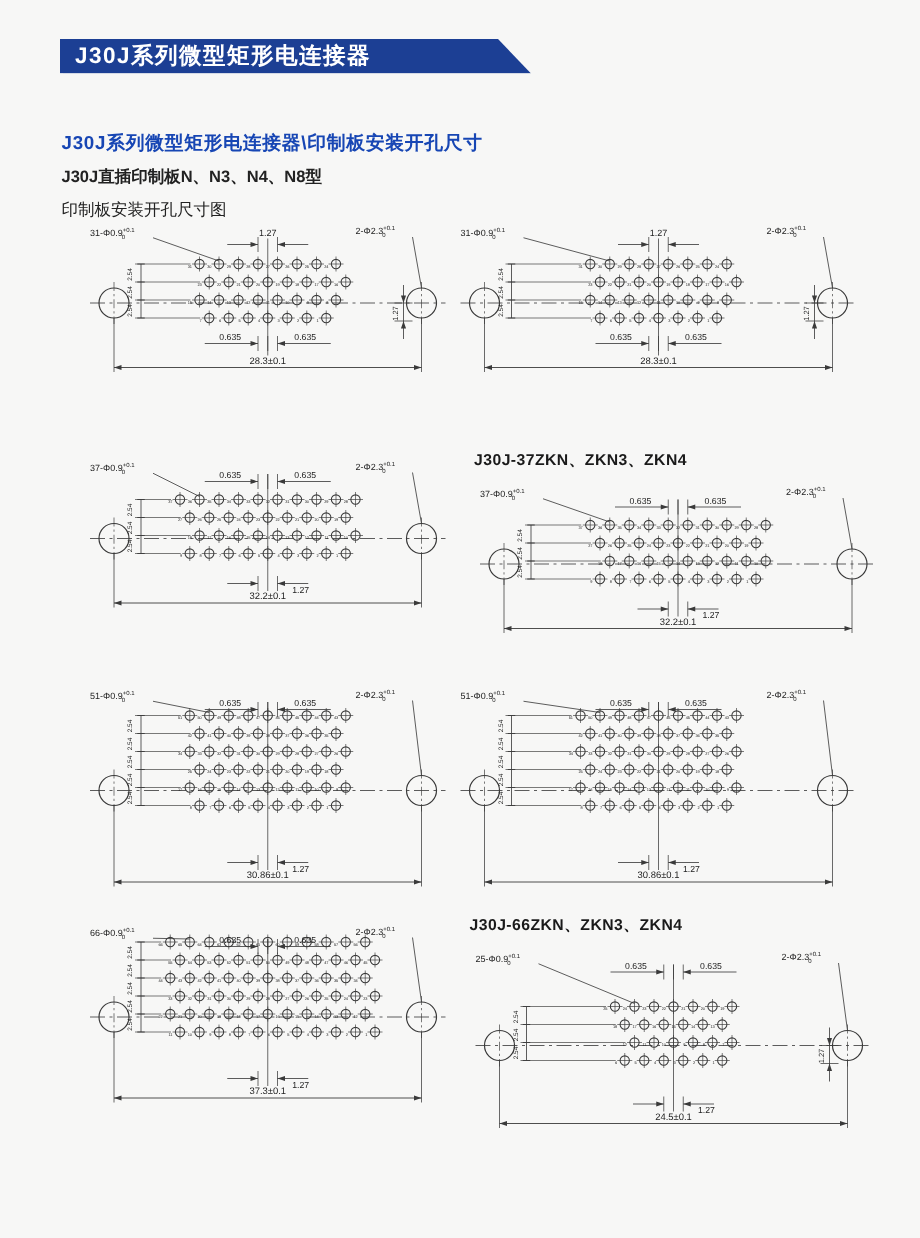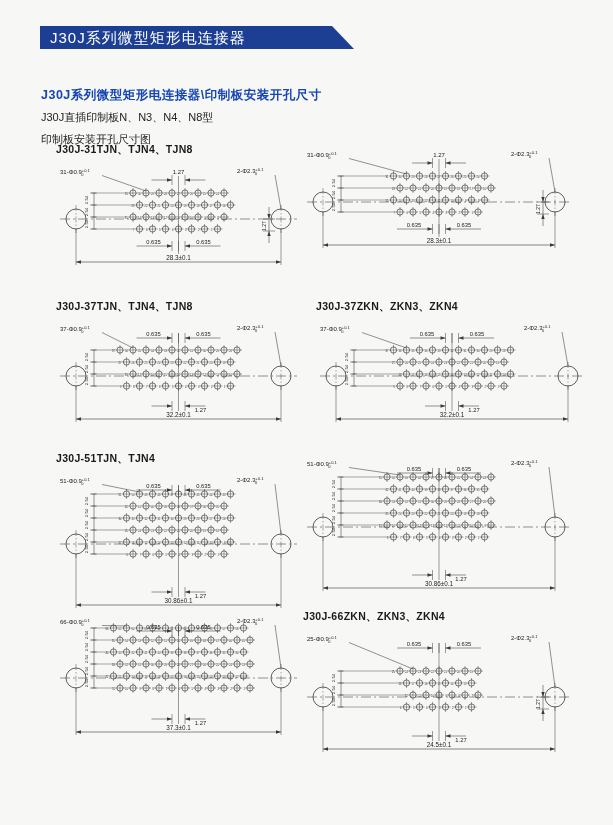--- a/index.html
+++ b/index.html
@@ -2,49 +2,48 @@
 <html><head>
 <meta charset="utf-8">
 <style>
   html,body{margin:0;padding:0;}
   body{
     width:613px;height:825px;position:relative;background:#f7f7f6;
     font-family:"Liberation Sans","DejaVu Sans",sans-serif;overflow:hidden;
   }
   .banner{
     position:absolute;left:40px;top:26px;width:304px;height:23px;
-    background:#1c3f94;color:#ffffff;font-weight:normal;font-size:15px;
+    background:#1c3f94;color:#ffffff;font-weight:bold;font-size:15px;
     line-height:23px;padding-left:10px;letter-spacing:1px;
     clip-path:polygon(0 0,93% 0,100% 100%,0 100%);
     box-shadow:2px 2px 0 rgba(120,130,160,0.25);
   }
   .section-title{
     position:absolute;left:41px;top:87px;color:#1746b4;font-weight:bold;
     font-size:12.5px;letter-spacing:0.5px;
   }
   .body-line{position:absolute;left:41px;font-size:11px;color:#222;}
-  .line1{top:110px;}
+  .line1{top:110px;font-weight:bold;}
   .line2{top:132px;}
   .cell{position:absolute;}
   .dtitle{font-size:10.5px;font-weight:bold;color:#1a1a1a;letter-spacing:0.3px;margin-bottom:3px;white-space:nowrap;}
   svg{display:block;}
 </style>
 </head>
 <body>
 
 <div class="page">
   <div class="banner">
     <span>J30J系列微型矩形电连接器</span>
   </div>
   <div class="section-title">J30J系列微型矩形电连接器\印制板安装开孔尺寸</div>
   <div class="body-line line1">J30J直插印制板N、N3、N4、N8型</div>
   <div class="body-line line2">印制板安装开孔尺寸图</div>
 
   <div class="cell" style="left:56px;top:143px">
-    <div class="dtitle">J30J-31TJN、TJN4、TJN8</div>
     <svg width="245" height="108">
         <line x1="4" y1="59" x2="241" y2="59" stroke="#3a3a3a" stroke-width="0.55" stroke-dasharray="10 3 2 3"></line>
         <line x1="122.5" y1="16" x2="122.5" y2="94" stroke="#3a3a3a" stroke-width="0.5"></line>
         <circle cx="20" cy="59" r="10" fill="none" stroke="#3a3a3a" stroke-width="0.8"></circle>
         <line x1="20" y1="45" x2="20" y2="73" stroke="#3a3a3a" stroke-width="0.45" stroke-dasharray="6 2 1.5 2"></line>
         <circle cx="225" cy="59" r="10" fill="none" stroke="#3a3a3a" stroke-width="0.8"></circle>
         <line x1="225" y1="45" x2="225" y2="73" stroke="#3a3a3a" stroke-width="0.45" stroke-dasharray="6 2 1.5 2"></line>
         <g>
           <circle cx="77" cy="33" r="3.1" fill="none" stroke="#3a3a3a" stroke-width="0.7"></circle>
           <line x1="72" y1="33" x2="82" y2="33" stroke="#3a3a3a" stroke-width="0.45"></line>
@@ -419,21 +418,20 @@
           <text x="4" y="14" font-size="6" fill="#222222" font-family="&quot;Liberation Sans&quot;,sans-serif">31-Φ0.9<tspan font-size="4" dy="-2.4">+0.1</tspan><tspan font-size="4" dx="-8.5" dy="4.6">0</tspan></text>
           <line x1="46" y1="15.5" x2="103.5" y2="31" stroke="#3a3a3a" stroke-width="0.55"></line>
         </g>
         <g>
           <text x="208" y="13" font-size="6" fill="#222222" font-family="&quot;Liberation Sans&quot;,sans-serif">2-Φ2.3<tspan font-size="4" dy="-2.4">+0.1</tspan><tspan font-size="4" dx="-8.5" dy="4.6">0</tspan></text>
           <line x1="246" y1="15" x2="252" y2="49" stroke="#3a3a3a" stroke-width="0.55"></line>
         </g>
       </svg>
   </div>
   <div class="cell" style="left:56px;top:300px">
-    <div class="dtitle">J30J-37TJN、TJN4、TJN8</div>
     <svg width="245" height="108">
         <line x1="4" y1="59" x2="241" y2="59" stroke="#3a3a3a" stroke-width="0.55" stroke-dasharray="10 3 2 3"></line>
         <line x1="122.5" y1="16" x2="122.5" y2="94" stroke="#3a3a3a" stroke-width="0.5"></line>
         <circle cx="20" cy="59" r="10" fill="none" stroke="#3a3a3a" stroke-width="0.8"></circle>
         <line x1="20" y1="45" x2="20" y2="73" stroke="#3a3a3a" stroke-width="0.45" stroke-dasharray="6 2 1.5 2"></line>
         <circle cx="225" cy="59" r="10" fill="none" stroke="#3a3a3a" stroke-width="0.8"></circle>
         <line x1="225" y1="45" x2="225" y2="73" stroke="#3a3a3a" stroke-width="0.45" stroke-dasharray="6 2 1.5 2"></line>
         <g>
           <circle cx="64" cy="33" r="3.1" fill="none" stroke="#3a3a3a" stroke-width="0.7"></circle>
           <line x1="59" y1="33" x2="69" y2="33" stroke="#3a3a3a" stroke-width="0.45"></line>
@@ -841,21 +839,20 @@
           <text x="4" y="14" font-size="6" fill="#222222" font-family="&quot;Liberation Sans&quot;,sans-serif">37-Φ0.9<tspan font-size="4" dy="-2.4">+0.1</tspan><tspan font-size="4" dx="-8.5" dy="4.6">0</tspan></text>
           <line x1="46" y1="15.5" x2="90.5" y2="31" stroke="#3a3a3a" stroke-width="0.55"></line>
         </g>
         <g>
           <text x="208" y="13" font-size="6" fill="#222222" font-family="&quot;Liberation Sans&quot;,sans-serif">2-Φ2.3<tspan font-size="4" dy="-2.4">+0.1</tspan><tspan font-size="4" dx="-8.5" dy="4.6">0</tspan></text>
           <line x1="246" y1="15" x2="252" y2="49" stroke="#3a3a3a" stroke-width="0.55"></line>
         </g>
       </svg>
   </div>
   <div class="cell" style="left:56px;top:452px">
-    <div class="dtitle">J30J-51TJN、TJN4</div>
     <svg width="245" height="142">
         <line x1="4" y1="75" x2="241" y2="75" stroke="#3a3a3a" stroke-width="0.55" stroke-dasharray="10 3 2 3"></line>
         <line x1="122.5" y1="16" x2="122.5" y2="128" stroke="#3a3a3a" stroke-width="0.5"></line>
         <circle cx="20" cy="75" r="10" fill="none" stroke="#3a3a3a" stroke-width="0.8"></circle>
         <line x1="20" y1="61" x2="20" y2="89" stroke="#3a3a3a" stroke-width="0.45" stroke-dasharray="6 2 1.5 2"></line>
         <circle cx="225" cy="75" r="10" fill="none" stroke="#3a3a3a" stroke-width="0.8"></circle>
         <line x1="225" y1="61" x2="225" y2="89" stroke="#3a3a3a" stroke-width="0.45" stroke-dasharray="6 2 1.5 2"></line>
         <g>
           <circle cx="70.5" cy="25" r="3.1" fill="none" stroke="#3a3a3a" stroke-width="0.7"></circle>
           <line x1="65.5" y1="25" x2="75.5" y2="25" stroke="#3a3a3a" stroke-width="0.45"></line>
@@ -1717,21 +1714,21 @@
         <g>
           <text x="4" y="14" font-size="6" fill="#222222" font-family="&quot;Liberation Sans&quot;,sans-serif">66-Φ0.9<tspan font-size="4" dy="-2.4">+0.1</tspan><tspan font-size="4" dx="-8.5" dy="4.6">0</tspan></text>
           <line x1="46" y1="15.5" x2="70.5" y2="16" stroke="#3a3a3a" stroke-width="0.55"></line>
         </g>
         <g>
           <text x="181" y="13" font-size="6" fill="#222222" font-family="&quot;Liberation Sans&quot;,sans-serif">2-Φ2.3<tspan font-size="4" dy="-2.4">+0.1</tspan><tspan font-size="4" dx="-8.5" dy="4.6">0</tspan></text>
           <line x1="219" y1="15" x2="225" y2="58" stroke="#3a3a3a" stroke-width="0.55"></line>
         </g>
       </svg>
   </div>
-  <div class="cell" style="left:303px;top:610px">
+  <div class="cell" style="left:313px;top:610px">
     <div class="dtitle">J30J-66ZKN、ZKN3、ZKN4</div>
     <svg width="272" height="128">
         <line x1="4" y1="70" x2="268" y2="70" stroke="#3a3a3a" stroke-width="0.55" stroke-dasharray="10 3 2 3"></line>
         <line x1="136" y1="16" x2="136" y2="114" stroke="#3a3a3a" stroke-width="0.5"></line>
         <circle cx="20" cy="70" r="10" fill="none" stroke="#3a3a3a" stroke-width="0.8"></circle>
         <line x1="20" y1="56" x2="20" y2="84" stroke="#3a3a3a" stroke-width="0.45" stroke-dasharray="6 2 1.5 2"></line>
         <circle cx="252" cy="70" r="10" fill="none" stroke="#3a3a3a" stroke-width="0.8"></circle>
         <line x1="252" y1="56" x2="252" y2="84" stroke="#3a3a3a" stroke-width="0.45" stroke-dasharray="6 2 1.5 2"></line>
         <g>
           <circle cx="97" cy="44" r="3.1" fill="none" stroke="#3a3a3a" stroke-width="0.7"></circle>

